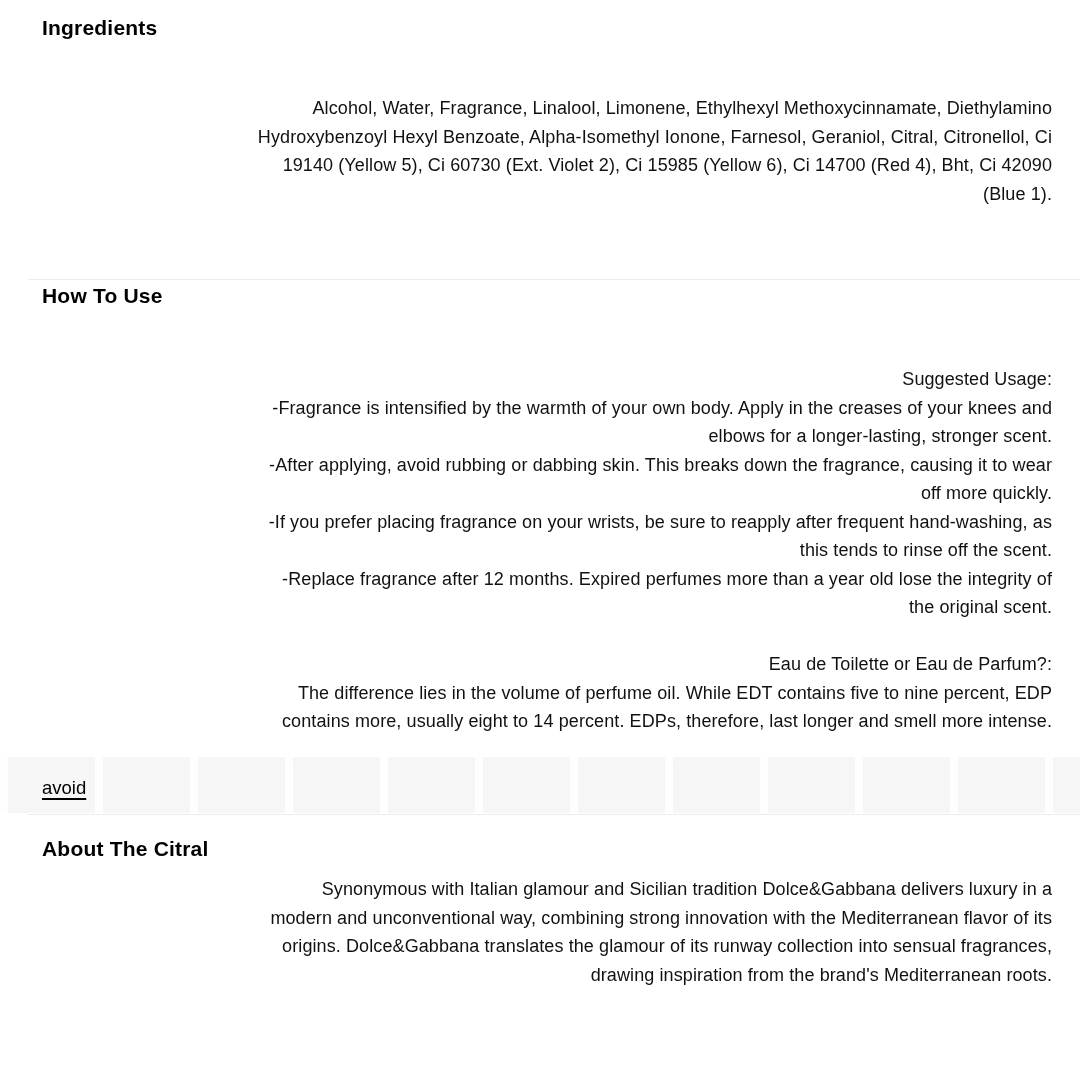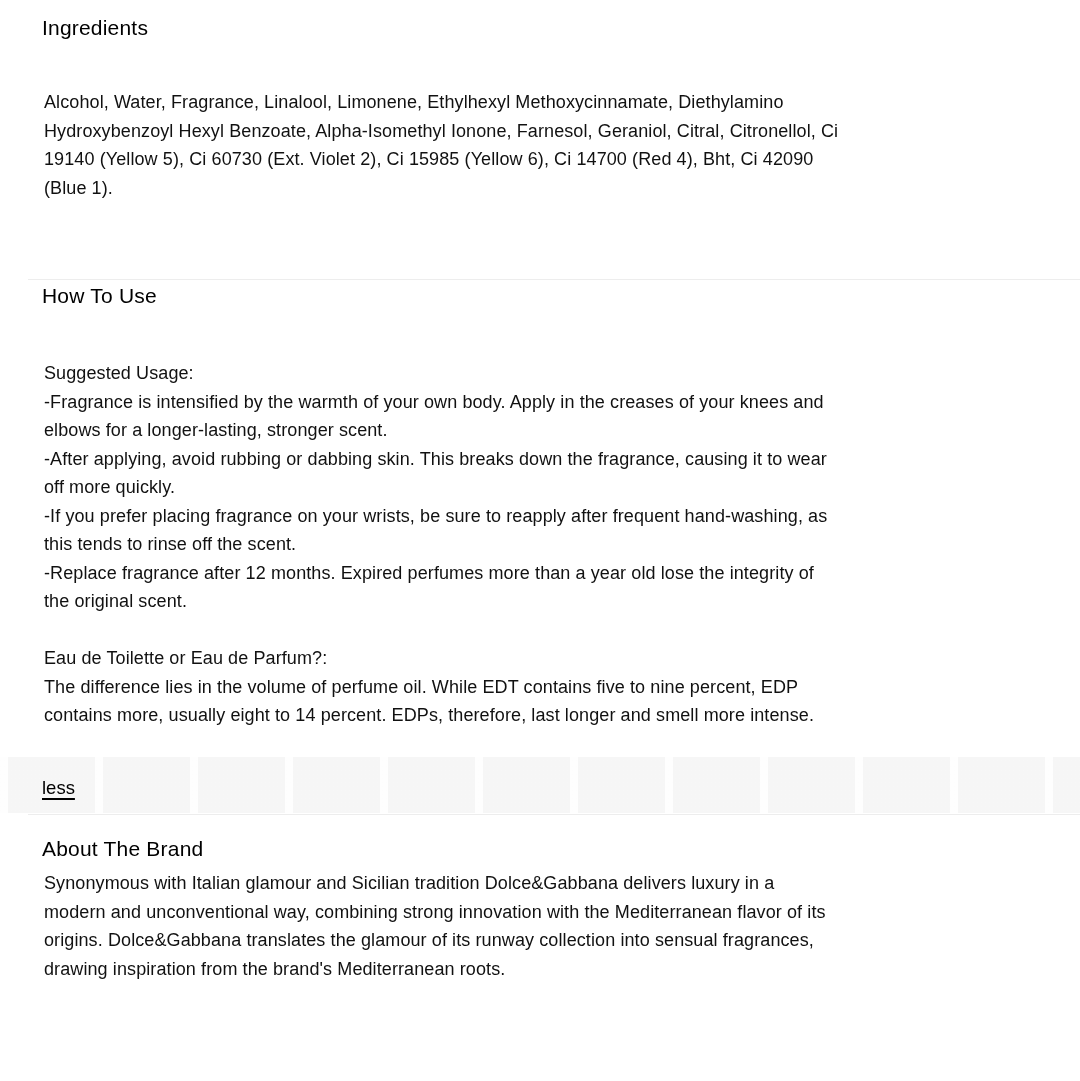--- a/index.html
+++ b/index.html
@@ -18,35 +18,36 @@
     color:var(--text);
     font-family:"Liberation Sans", sans-serif;
     overflow:hidden;
   }
   .section-title{
     position:absolute;
     left:42px;
     margin:0;
     font-size:21px;
     line-height:23px;
-    font-weight:400;
+    font-weight:700;
     color:var(--heading);
     letter-spacing:0.2px;
   }
   .body-text{
     position:absolute;
     left:42px;
     right:20px;
-    margin:2px;
+    margin:8px;
     font-size:18px;
     line-height:28.5px;
     font-weight:400;
     letter-spacing:0.1px;
     white-space:pre-line;
     color:var(--text);
+    text-align:right;
   }
   .divider{
     position:absolute;
     left:28px;
     right:0;
     height:1px;
     background:var(--divider);
   }
   #divider-1{top:279px;}
   #divider-2{top:814px;}
@@ -106,24 +107,24 @@
 this tends to rinse off the scent.
 -Replace fragrance after 12 months. Expired perfumes more than a year old lose the integrity of
 the original scent.
 
 Eau de Toilette or Eau de Parfum?:
 The difference lies in the volume of perfume oil. While EDT contains five to nine percent, EDP
 contains more, usually eight to 14 percent. EDPs, therefore, last longer and smell more intense.</p>
 
   <div class="fade-band"></div>
 
-  <a class="less-link">less</a>
+  <a class="less-link">avoid</a>
 </section>
 
 <div id="divider-2" class="divider"></div>
 
 <section>
-  <h2 id="about-brand-title" class="section-title">About The Brand</h2>
+  <h2 id="about-brand-title" class="section-title">About The Citral</h2>
   <p id="about-brand-text" class="body-text">Synonymous with Italian glamour and Sicilian tradition Dolce&amp;Gabbana delivers luxury in a
 modern and unconventional way, combining strong innovation with the Mediterranean flavor of its
 origins. Dolce&amp;Gabbana translates the glamour of its runway collection into sensual fragrances,
 drawing inspiration from the brand's Mediterranean roots.</p>
 </section>
 
 </body></html>

